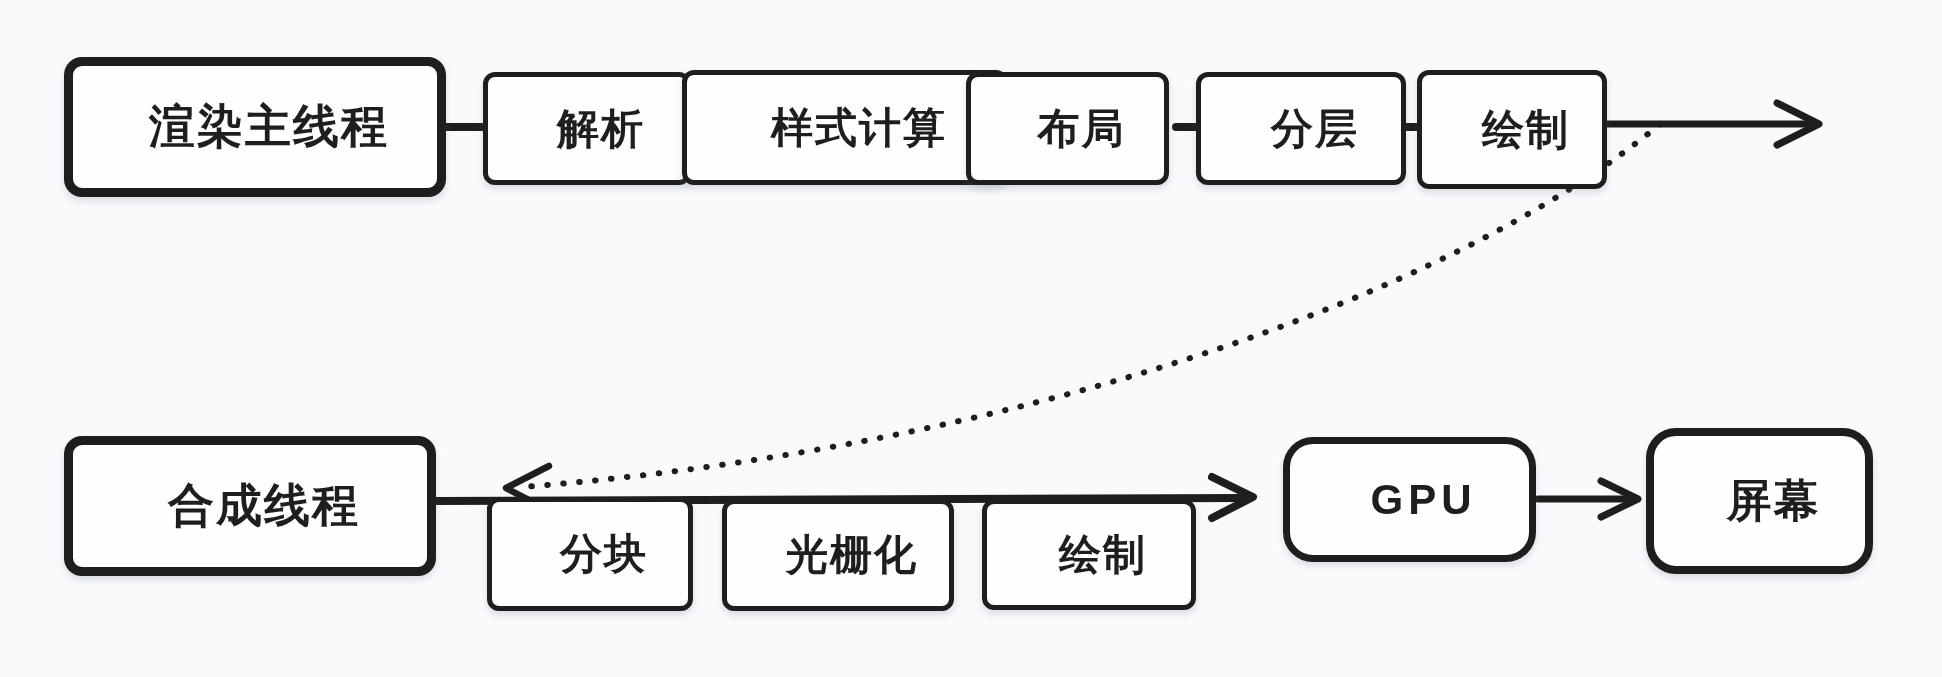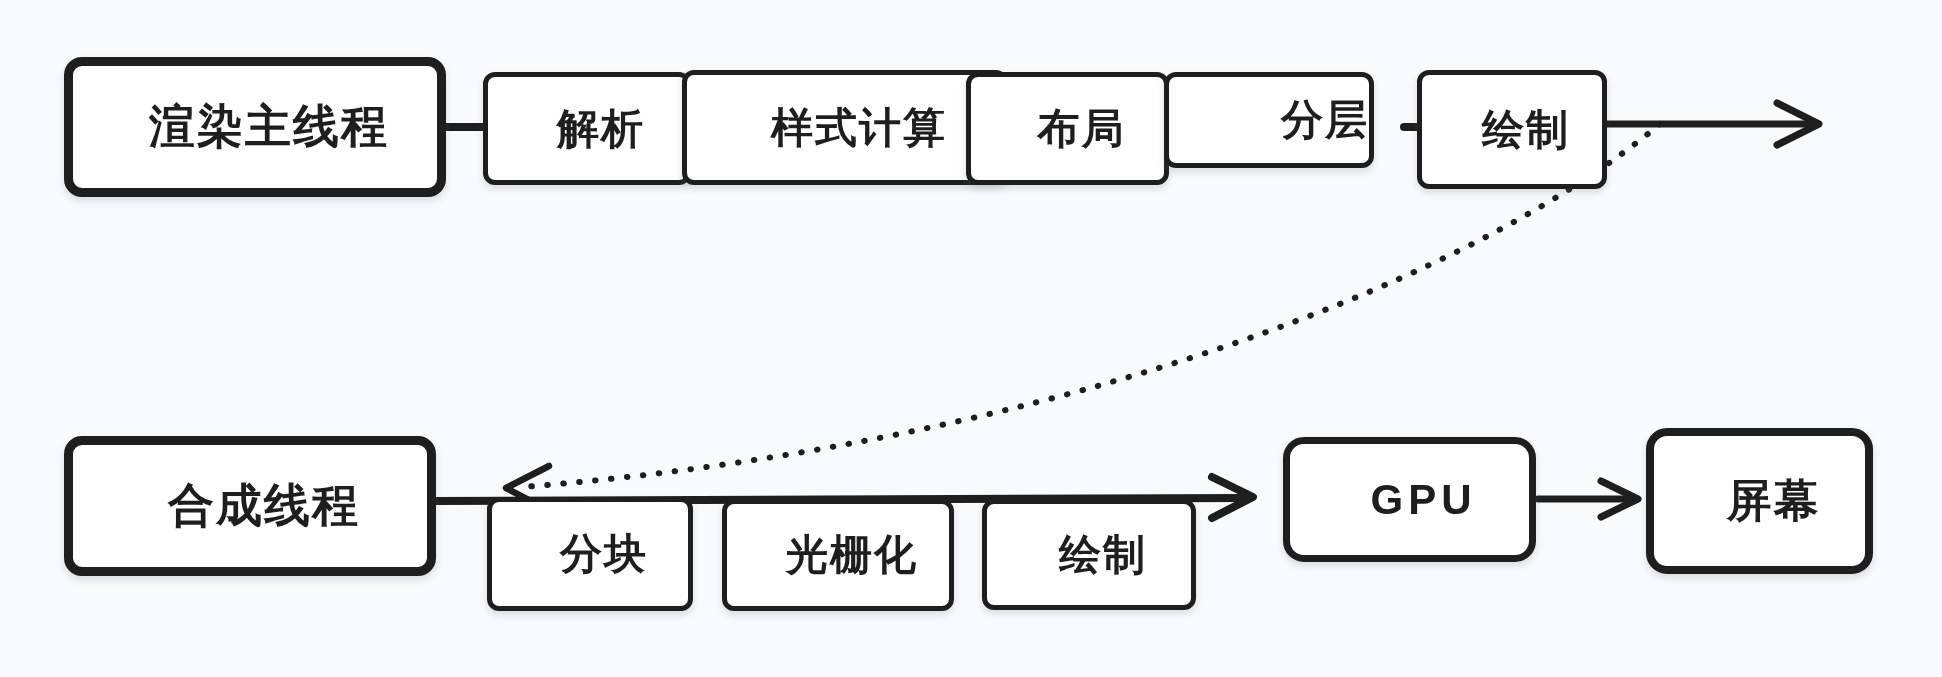--- a/index.html
+++ b/index.html
@@ -38,28 +38,28 @@
     box-shadow: 0 4px 7px rgba(110,120,135,0.22);
     padding-left: 28px;
   }
   .box.thick {
     border-width: 9px;
     border-radius: 18px;
     font-size: 46px;
   }
   .box.medium {
     border-width: 7px;
-    border-radius: 21px;
+    border-radius: 30px;
   }
   
   #node-main-thread { left: 64px;  top: 57px;  width: 382px; height: 140px; }
   #node-parse       { left: 483px; top: 72px;  width: 208px; height: 113px; }
   #node-style       { left: 682px; top: 70px;  width: 326px; height: 115px; }
   #node-layout      { left: 966px; top: 72px;  width: 203px; height: 113px; text-align: center; }
-  #node-layer       { left: 1164px;top: 72px;  width: 210px; height: 96px; justify-content: flex-end; }
+  #node-layer       { left: 1196px;top: 72px;  width: 210px; height: 113px; }
   #node-paint       { left: 1417px;top: 70px;  width: 190px; height: 119px; }
   
   #node-compositor  { left: 64px;  top: 436px; width: 372px; height: 140px; }
   #node-tiling      { left: 487px; top: 497px; width: 206px; height: 114px; }
   #node-raster      { left: 722px; top: 499px; width: 232px; height: 112px; }
   #node-draw        { left: 982px; top: 499px; width: 214px; height: 111px; }
   #node-gpu         { left: 1283px;top: 437px; width: 253px; height: 125px; letter-spacing: 5px; }
   #node-screen      { left: 1646px;top: 428px; width: 227px; height: 146px; border-width: 8px; font-size: 45px; }
   .lbl { white-space: nowrap; }
 </style>

